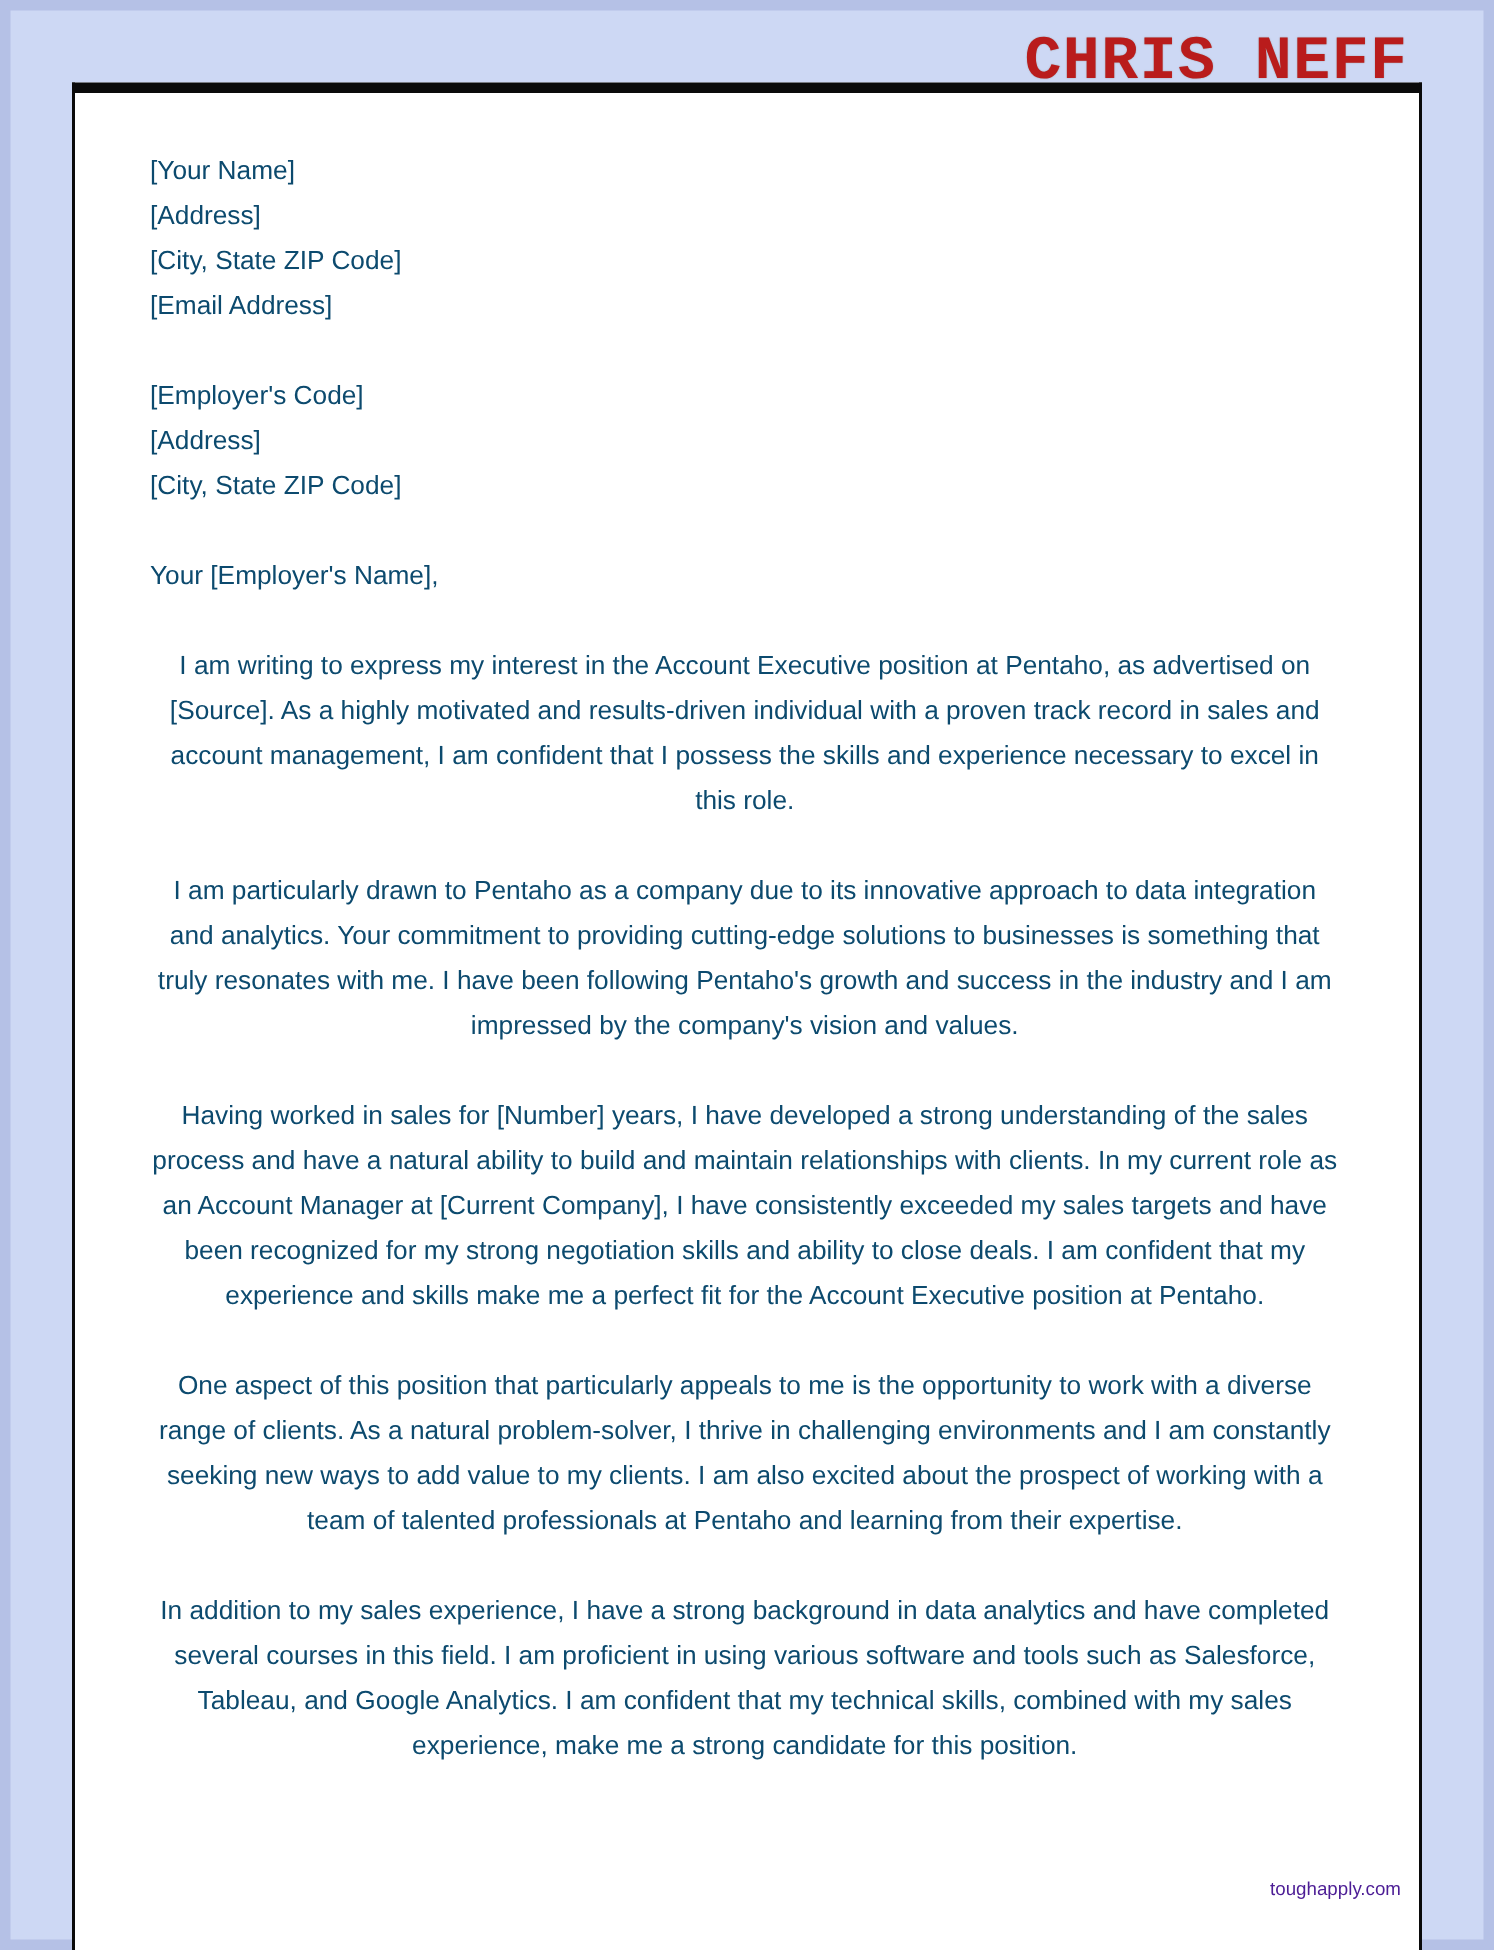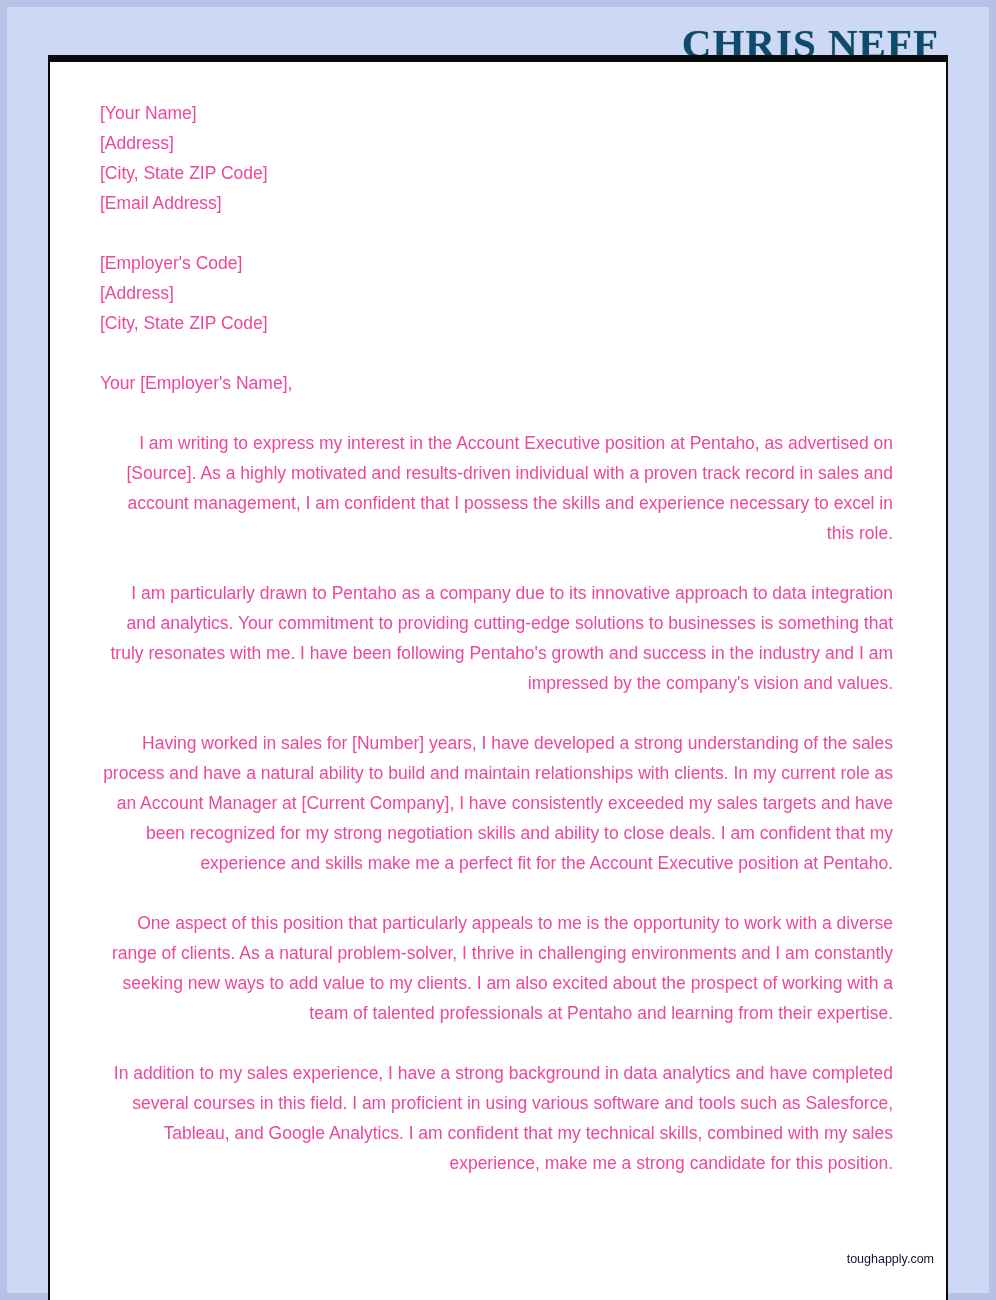--- a/index.html
+++ b/index.html
@@ -18,56 +18,56 @@
     background: #cdd8f4;
   }
 
   .header-name {
     position: absolute;
     top: 12px;
     right: 50px;
     font-size: 41px;
     font-weight: 700;
     letter-spacing: 1px;
-    color: #0c4a6e;
+    color: #b91c1c;
     text-transform: uppercase;
-    font-family: Liberation Serif, serif;
+    font-family: Liberation Mono, monospace;
     text-shadow: 0 0 1px #9a9a9a;
   }
 
   .page {
     position: absolute;
     left: 41px;              
     top: 48px;               
     width: 900px;
     height: 1400px;          
     box-sizing: border-box;
     background: #ffffff;
     border-left: 2px solid #0a0a0a;
     border-right: 2px solid #0a0a0a;
     border-top: 7px solid #0a0a0a;
   }
 
   .content {
     padding: 36px 53px 0 50px;
-    color: #ec4899;
+    color: #0c4a6e;
     font-size: 17.5px;
     line-height: 30px;
   }
 
   .block { margin: 0 0 30px 0; }
   .line  { white-space: nowrap; }
-  .para  { margin: 0 0 30px 0; text-align: right; }
+  .para  { margin: 0 0 30px 0; text-align: center; }
 
   .watermark {
     position: absolute;
     top: 1190px;
     right: 10px;
     font-size: 12.5px;
-    color: #0f172a;
+    color: #4c1d95;
     background: rgba(255,255,255,0.55);
     padding: 0 2px;
   }
 </style>
 </head>
 <body>
 
 <div class="frame">
 
   <div class="header-name">CHRIS NEFF</div>

